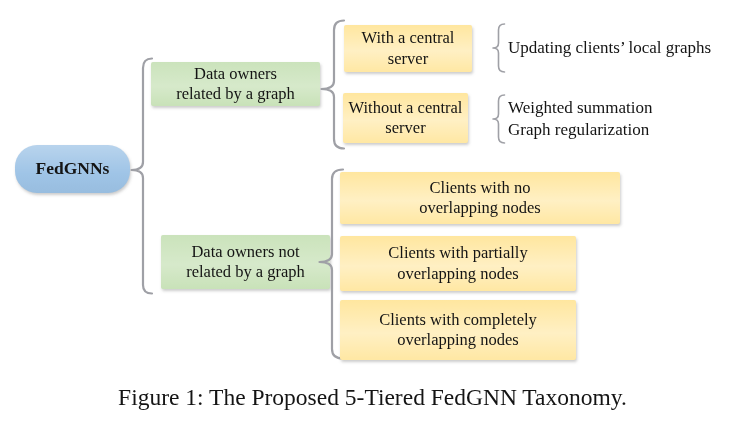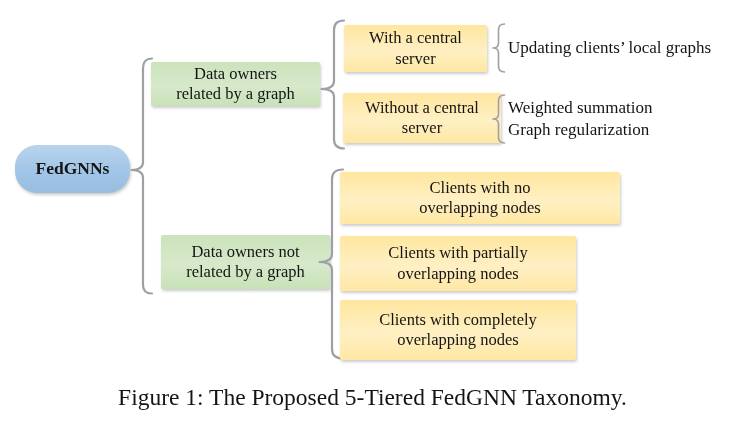--- a/index.html
+++ b/index.html
@@ -96,25 +96,25 @@
   </div>
   <div class="node node-tier1" style="left:161px; top:235px; width:169px; height:54px;">
     <span class="node-label">Data owners not
 related by a graph</span>
   </div>
 
   <svg class="brace brace-big" style="left:320px; top:19px;" width="26" height="131" viewBox="0 0 26 131">
     <path class="brace-path" d="M 24 1.5 Q 14 1.5 14 11 L 14 62 Q 14 70 1.5 70 Q 14 70 14 78 L 14 120 Q 14 129.5 24 129.5"></path>
   </svg>
 
-  <div class="node node-tier2" style="left:344px; top:25px; width:143px; height:47px;">
+  <div class="node node-tier2" style="left:344px; top:25px; width:128px; height:47px;">
     <span class="node-label">With a central
 server</span>
   </div>
-  <div class="node node-tier2" style="left:343px; top:93px; width:158px; height:50px;">
+  <div class="node node-tier2" style="left:343px; top:93px; width:125px; height:50px;">
     <span class="node-label">Without a central
 server</span>
   </div>
 
   <svg class="brace brace-small" style="left:492px; top:23px;" width="14" height="50" viewBox="0 0 14 50">
     <path class="brace-path" d="M 12.5 1 Q 6.5 1 6.5 7 L 6.5 20 Q 6.5 25 1 25 Q 6.5 25 6.5 30 L 6.5 43 Q 6.5 49 12.5 49"></path>
   </svg>
   <div class="methods" style="left:508px; top:25px; height:46px;">
     <span class="method-line">Updating clients’ local graphs</span>
   </div>

